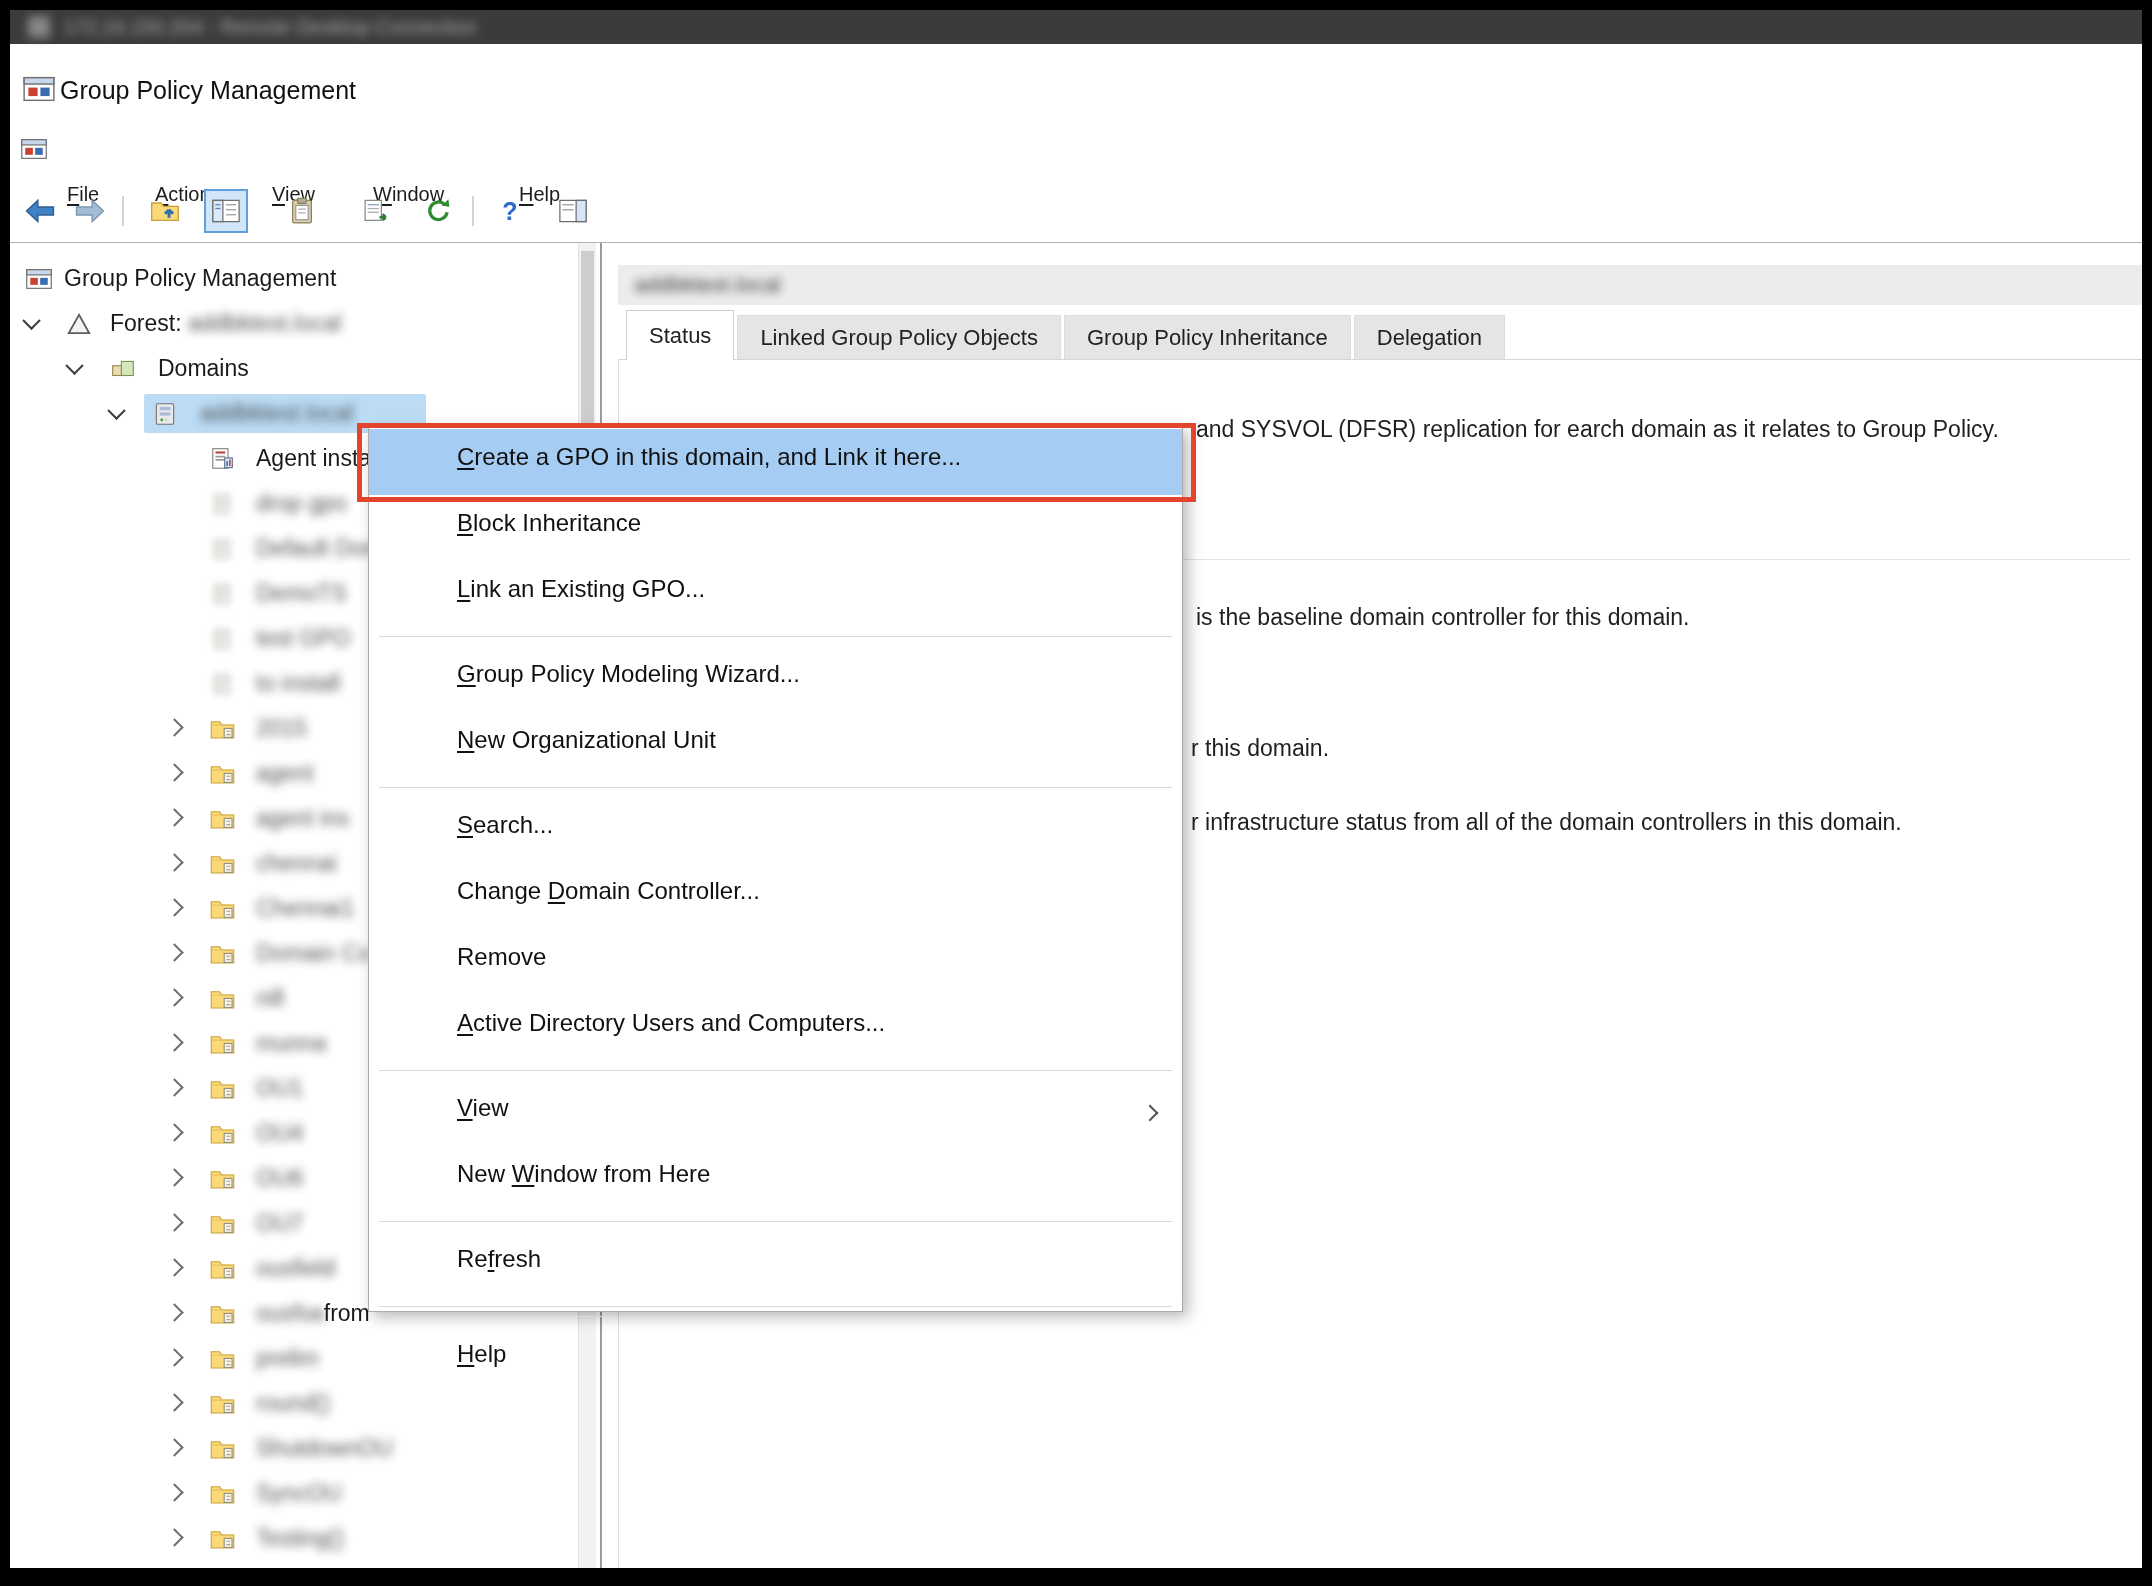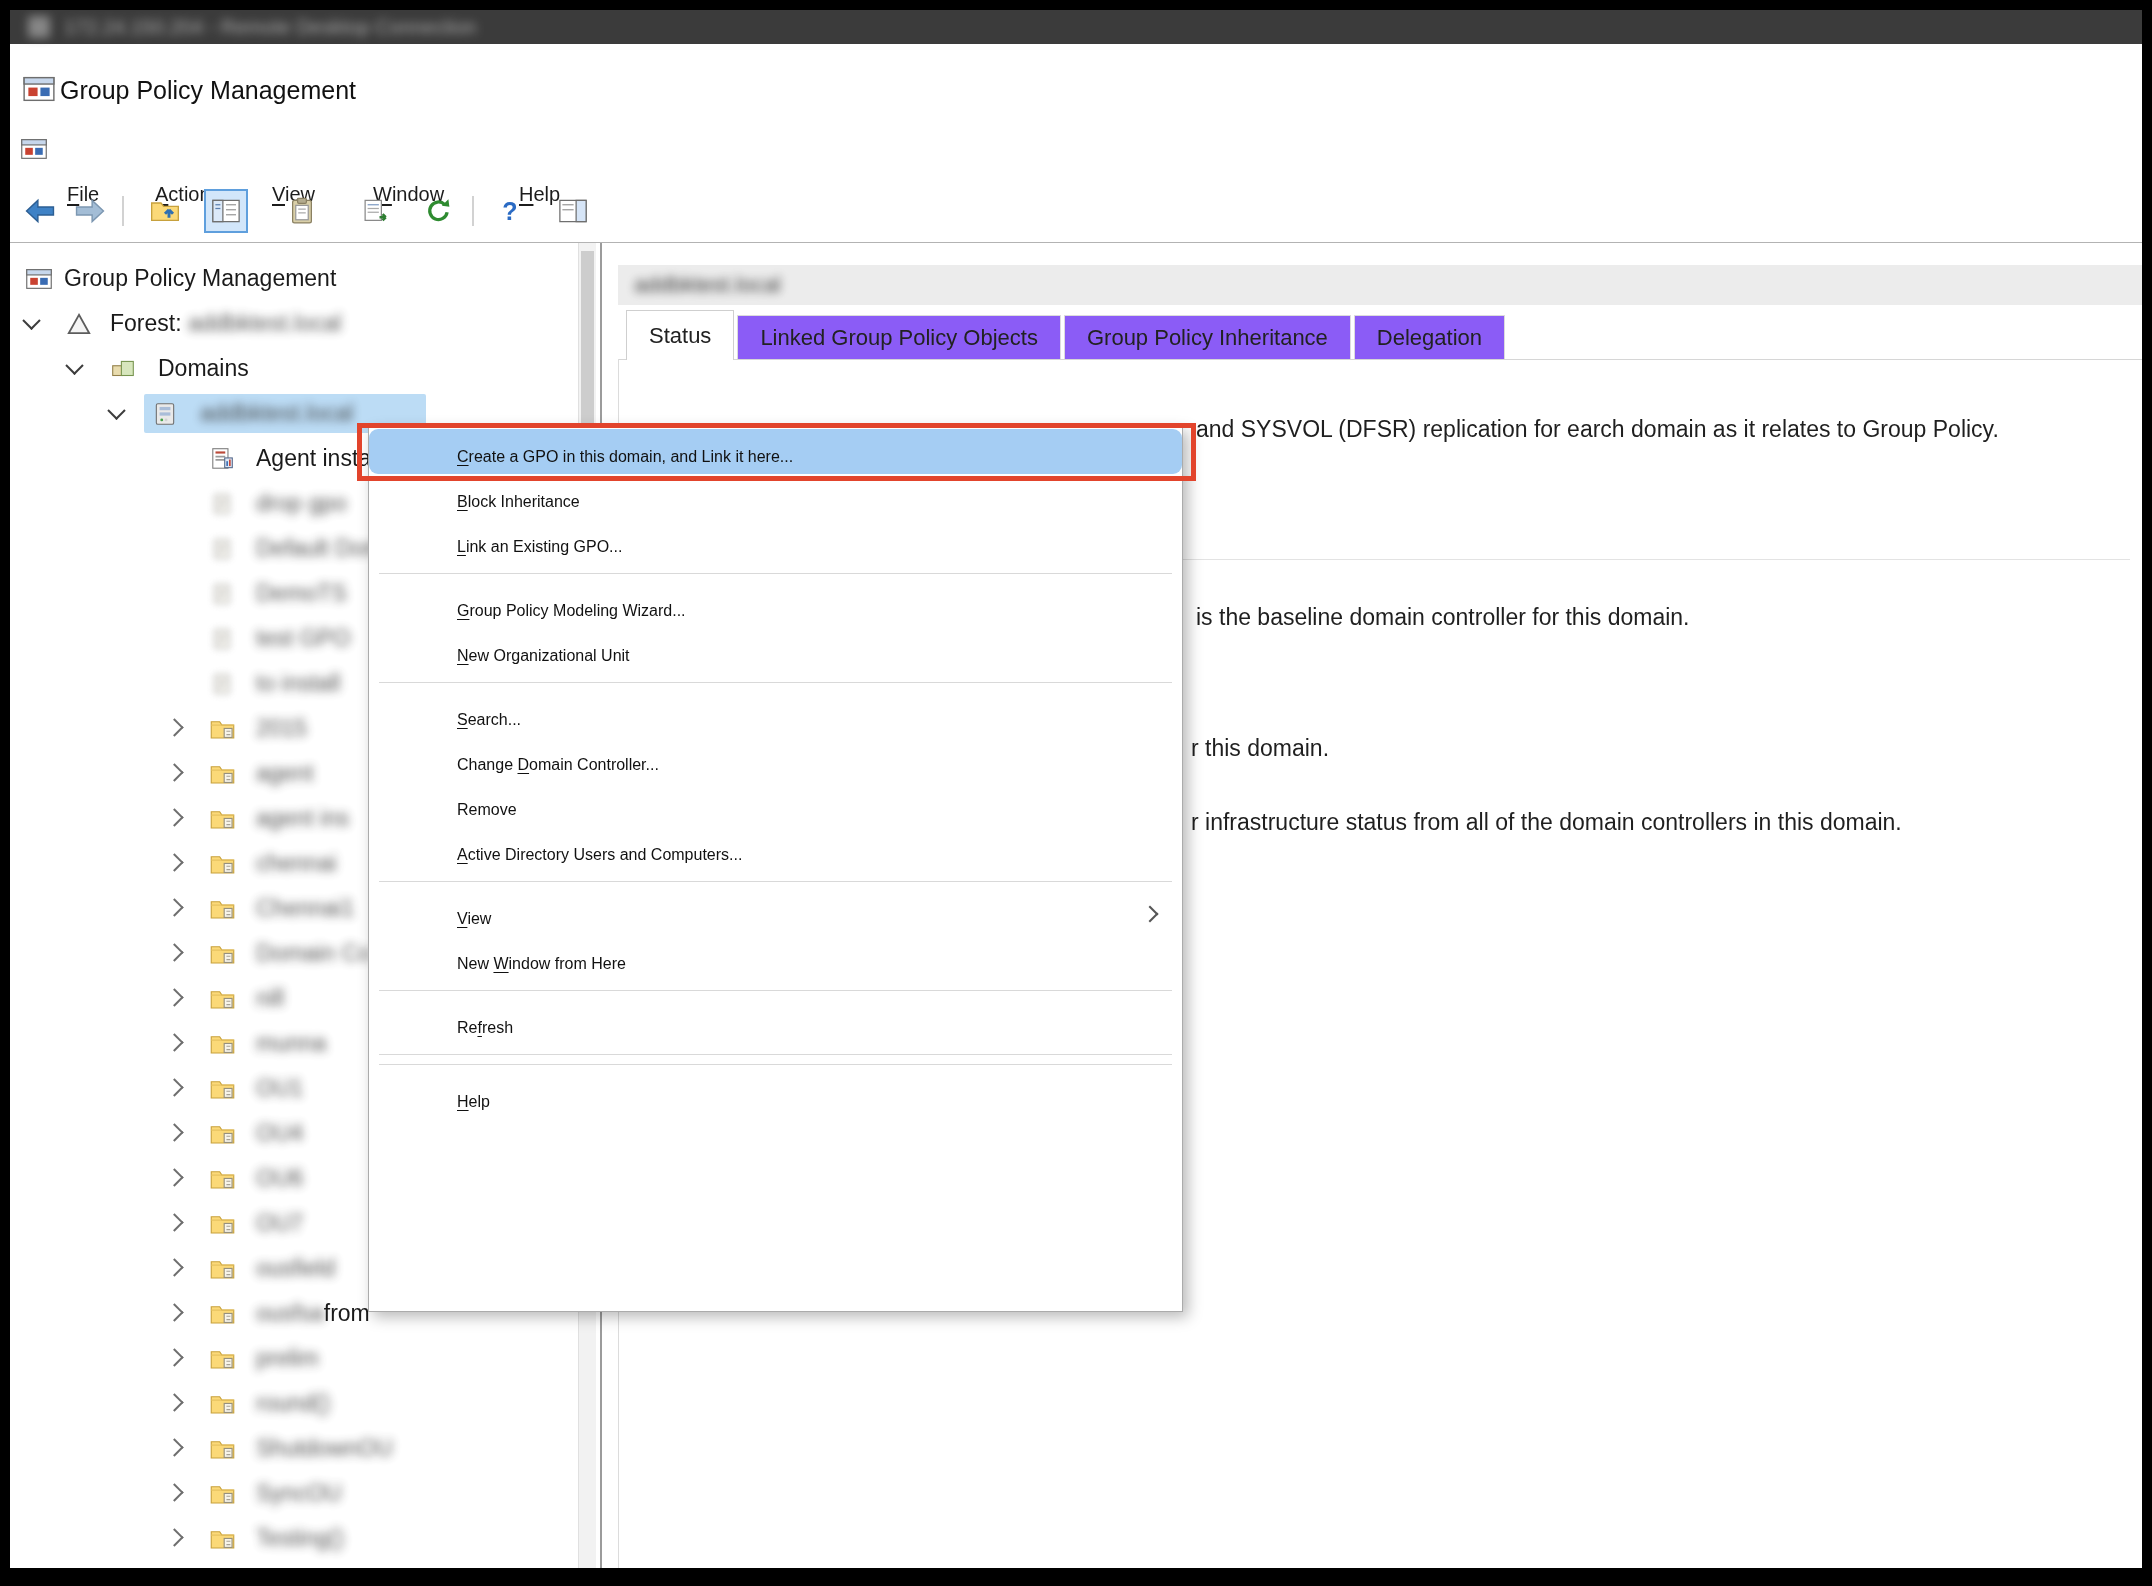--- a/index.html
+++ b/index.html
@@ -44,29 +44,29 @@
 
   
   #vscroll{position:absolute;left:568px;top:233px;width:17px;height:1325px;background:#f2f2f2;border-left:1px solid #e0e0e0;}
   #vthumb{position:absolute;left:2px;top:8px;width:13px;height:430px;background:#cdcdcd;}
   #splitter{position:absolute;left:590px;top:233px;width:2px;height:1325px;background:#9b9b9b;}
 
   
   #pane-header{position:absolute;left:608px;top:255px;right:0;height:40px;background:#ececec;}
   #pane-title{position:absolute;left:16px;top:0;line-height:40px;font-size:22px;color:#2a2a2a;}
   #tabs{position:absolute;left:608px;top:300px;right:0;height:50px;border-bottom:1px solid #d6d6d6;display:flex;align-items:flex-end;padding-left:8px;box-sizing:border-box;}
-  .tab{height:43px;line-height:43px;padding:0 22px;border:1px solid #dcdcdc;border-bottom:none;background:#8b5cf6;font-size:22px;color:#222;margin-right:3px;white-space:nowrap;}
+  .tab{height:43px;line-height:43px;padding:0 22px;border:1px solid #dcdcdc;border-bottom:none;background:#e5e5e5;font-size:22px;color:#222;margin-right:3px;white-space:nowrap;}
   .tab.sel{height:49px;line-height:49px;background:#fff;margin-bottom:-1px;border-color:#cfcfcf;}
   #tabpage-left-border{position:absolute;left:608px;top:349px;width:1px;height:1209px;background:#dcdcdc;}
   #status-sep{position:absolute;left:612px;top:549px;width:1508px;height:1px;background:#e3e3e3;}
   .sline{position:absolute;font-size:23px;color:#1f1f1f;white-space:nowrap;}
 
   
   #ctxmenu{position:absolute;left:358px;top:416px;width:815px;height:886px;margin:0;padding:2px 0 0 0;list-style:none;background:#fff;border:1px solid #ababab;box-shadow:5px 5px 14px rgba(0,0,0,.28);z-index:40;overflow:visible;box-sizing:border-box;}
-  .mi{position:relative;height:45px;line-height:55px;padding-left:88px;font-size:16px;color:#111;white-space:nowrap;cursor:default;border-radius:9px;}
+  .mi{position:relative;height:66px;line-height:55px;padding-left:88px;font-size:24px;color:#111;white-space:nowrap;cursor:default;}
   .mi.hl{background:#a5cdf3;}
   .csep{height:1px;background:#d9d9d9;margin:9px 10px;}
   .subarrow{position:absolute;right:26px;top:50%;width:10px;height:10px;border-right:2px solid #555;border-top:2px solid #555;transform:translateY(-50%) rotate(45deg);}
   .redbox{position:absolute;left:-12px;right:-14px;top:-6px;bottom:-7px;border:5px solid #e2442c;pointer-events:none;z-index:5;}
 </style>
 </head>
 <body>
 
 <div id="frame">
   <div id="inner">

